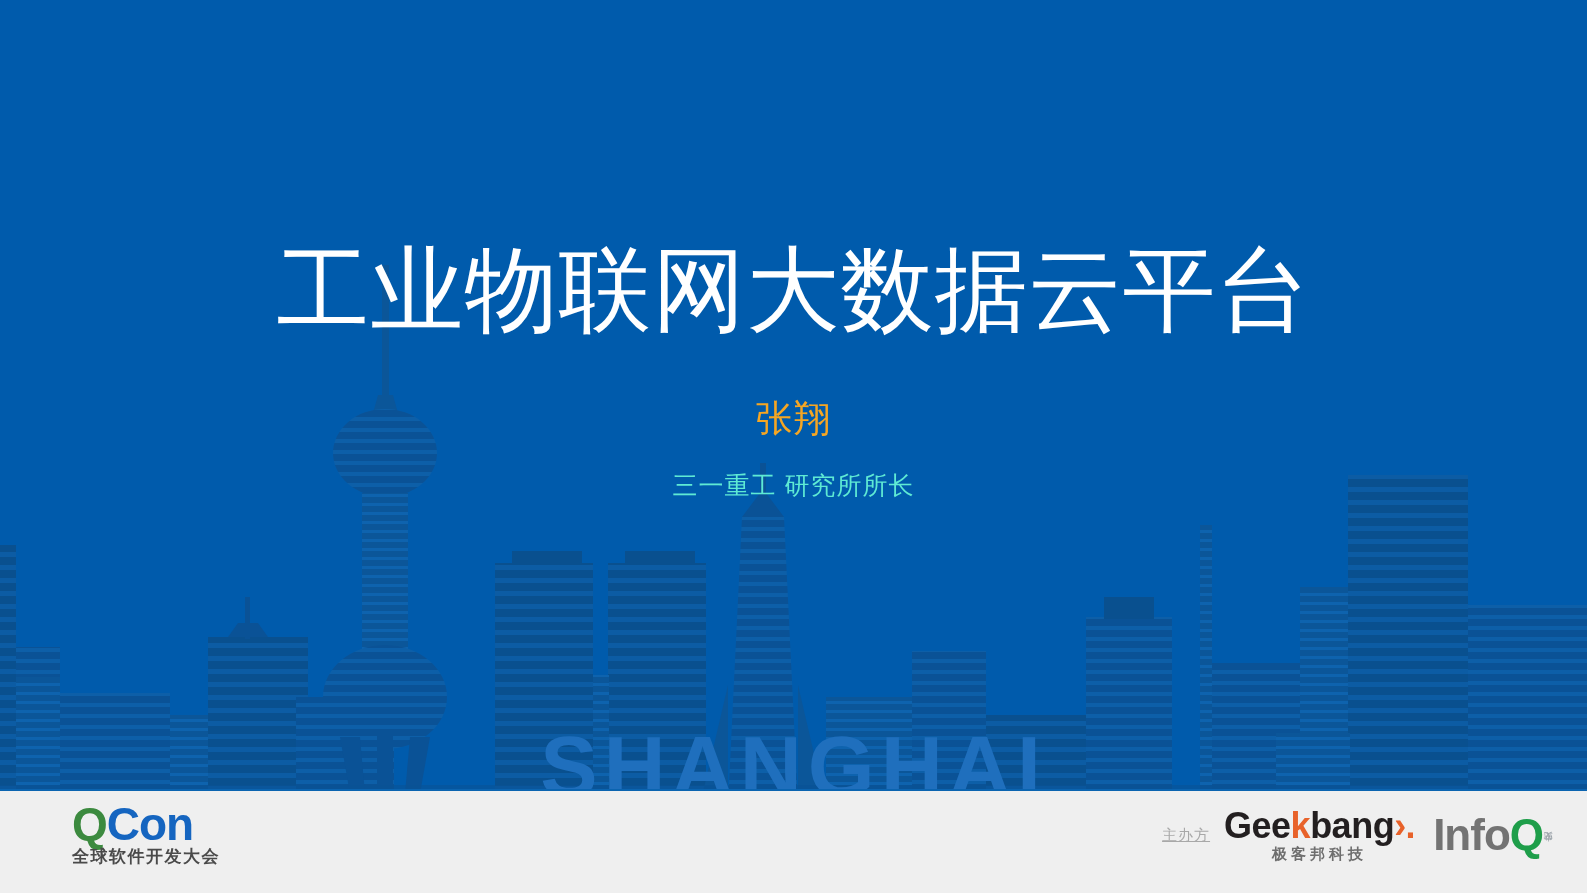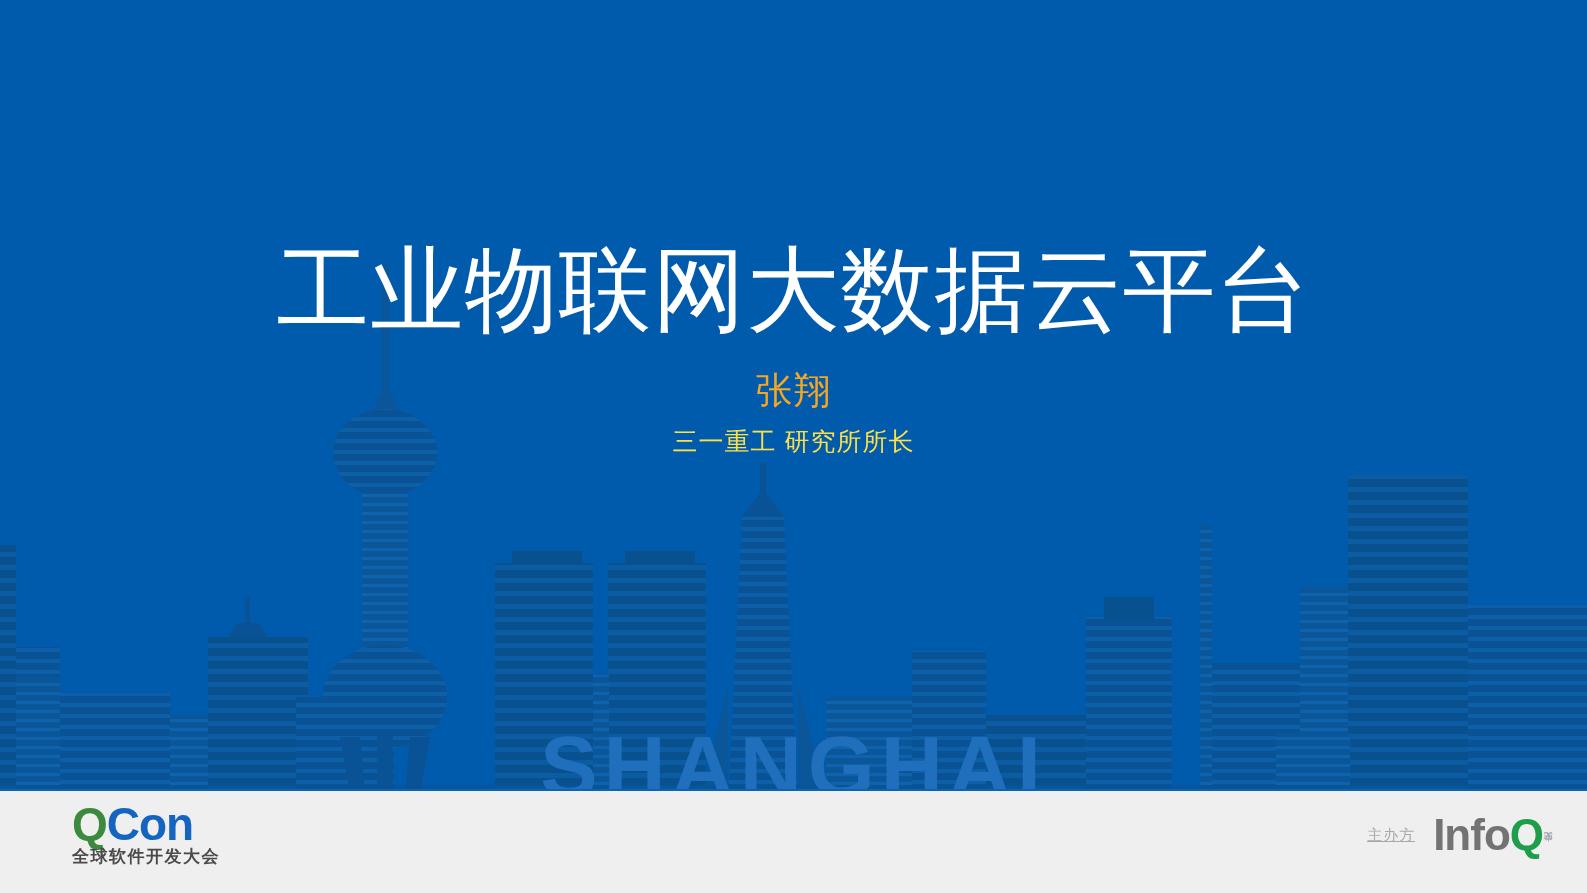--- a/index.html
+++ b/index.html
@@ -55,32 +55,32 @@
   }
   #subtitle {
     margin-top:8px;
     font-size:56px;
     line-height:1.05;
     color:#FFFFFF;
     letter-spacing:1px;
     white-space:nowrap;
   }
   #speaker {
-    margin-top:34px;
+    margin-top:62px;
     font-size:37px;
     line-height:1.1;
     color:#F5A623;
     letter-spacing:1px;
     white-space:nowrap;
   }
   #affiliation {
-    margin-top:16px;
+    margin-top:32px;
     font-size:25px;
     line-height:1.1;
-    color:#fde047;
+    color:#5eead4;
     letter-spacing:1px;
     white-space:nowrap;
   }
 
   
   #footer {
     position:absolute;
     left:0; bottom:0;
     width:1587px; height:104px;
     background:#EFEFEF;
@@ -252,20 +252,24 @@
 
     <div id="qcon-logo">
       <div class="qcon-word"><span class="qcon-q">Q</span><span class="qcon-con">Con</span></div>
       <div class="qcon-sub">全球软件开发大会</div>
     </div>
 
     <div id="right-logos">
 
       <div id="organizer-label">主办方</div>
 
+      <div id="geekbang">
+        <div class="gb-word"><span>Gee</span><span class="gb-k">k</span><span>bang</span><span class="gb-arrow">›.</span></div>
+        <div class="gb-sub">极客邦科技</div>
+      </div>
 
       <div id="infoq">
         <div class="iq-word"><span class="iq-info">Info</span><span class="iq-q">Q</span></div>
         <div class="iq-cn">中文站</div>
       </div>
 
     </div>
   </div>
 
 </div>

